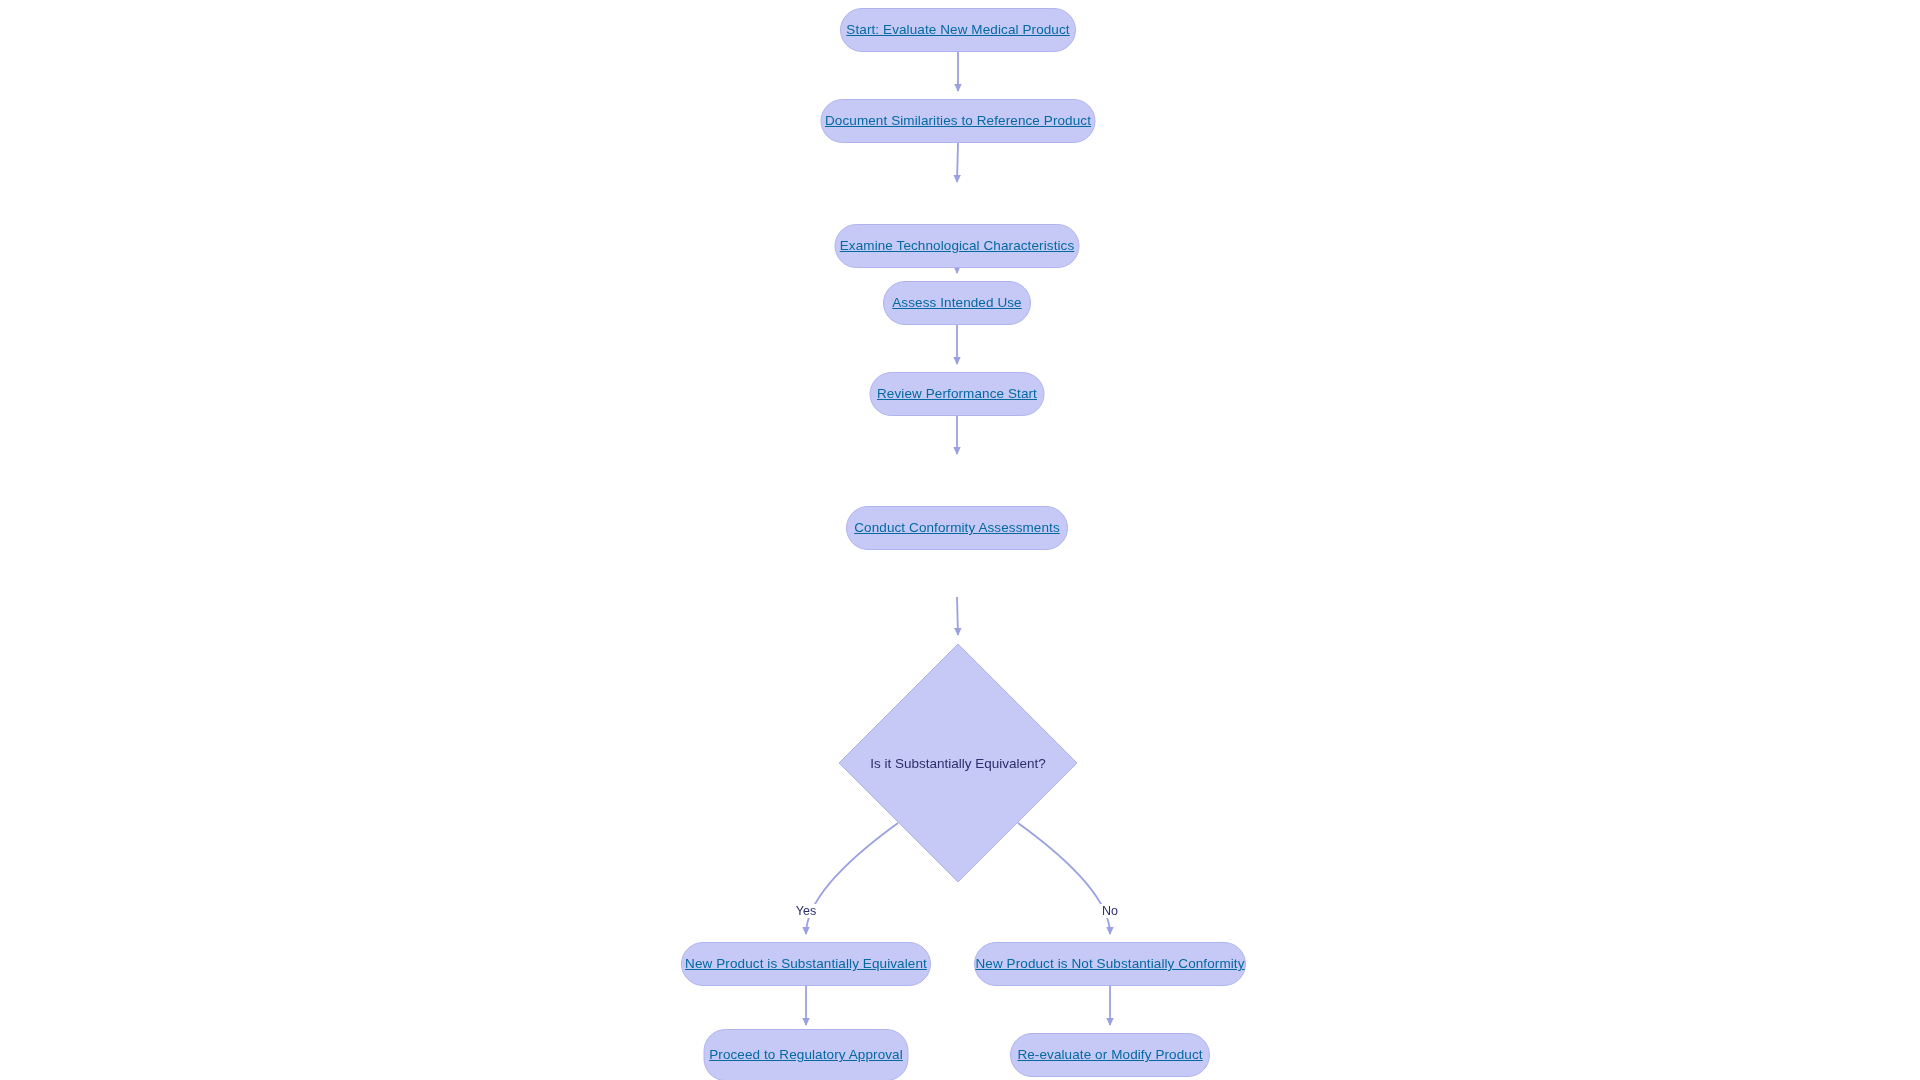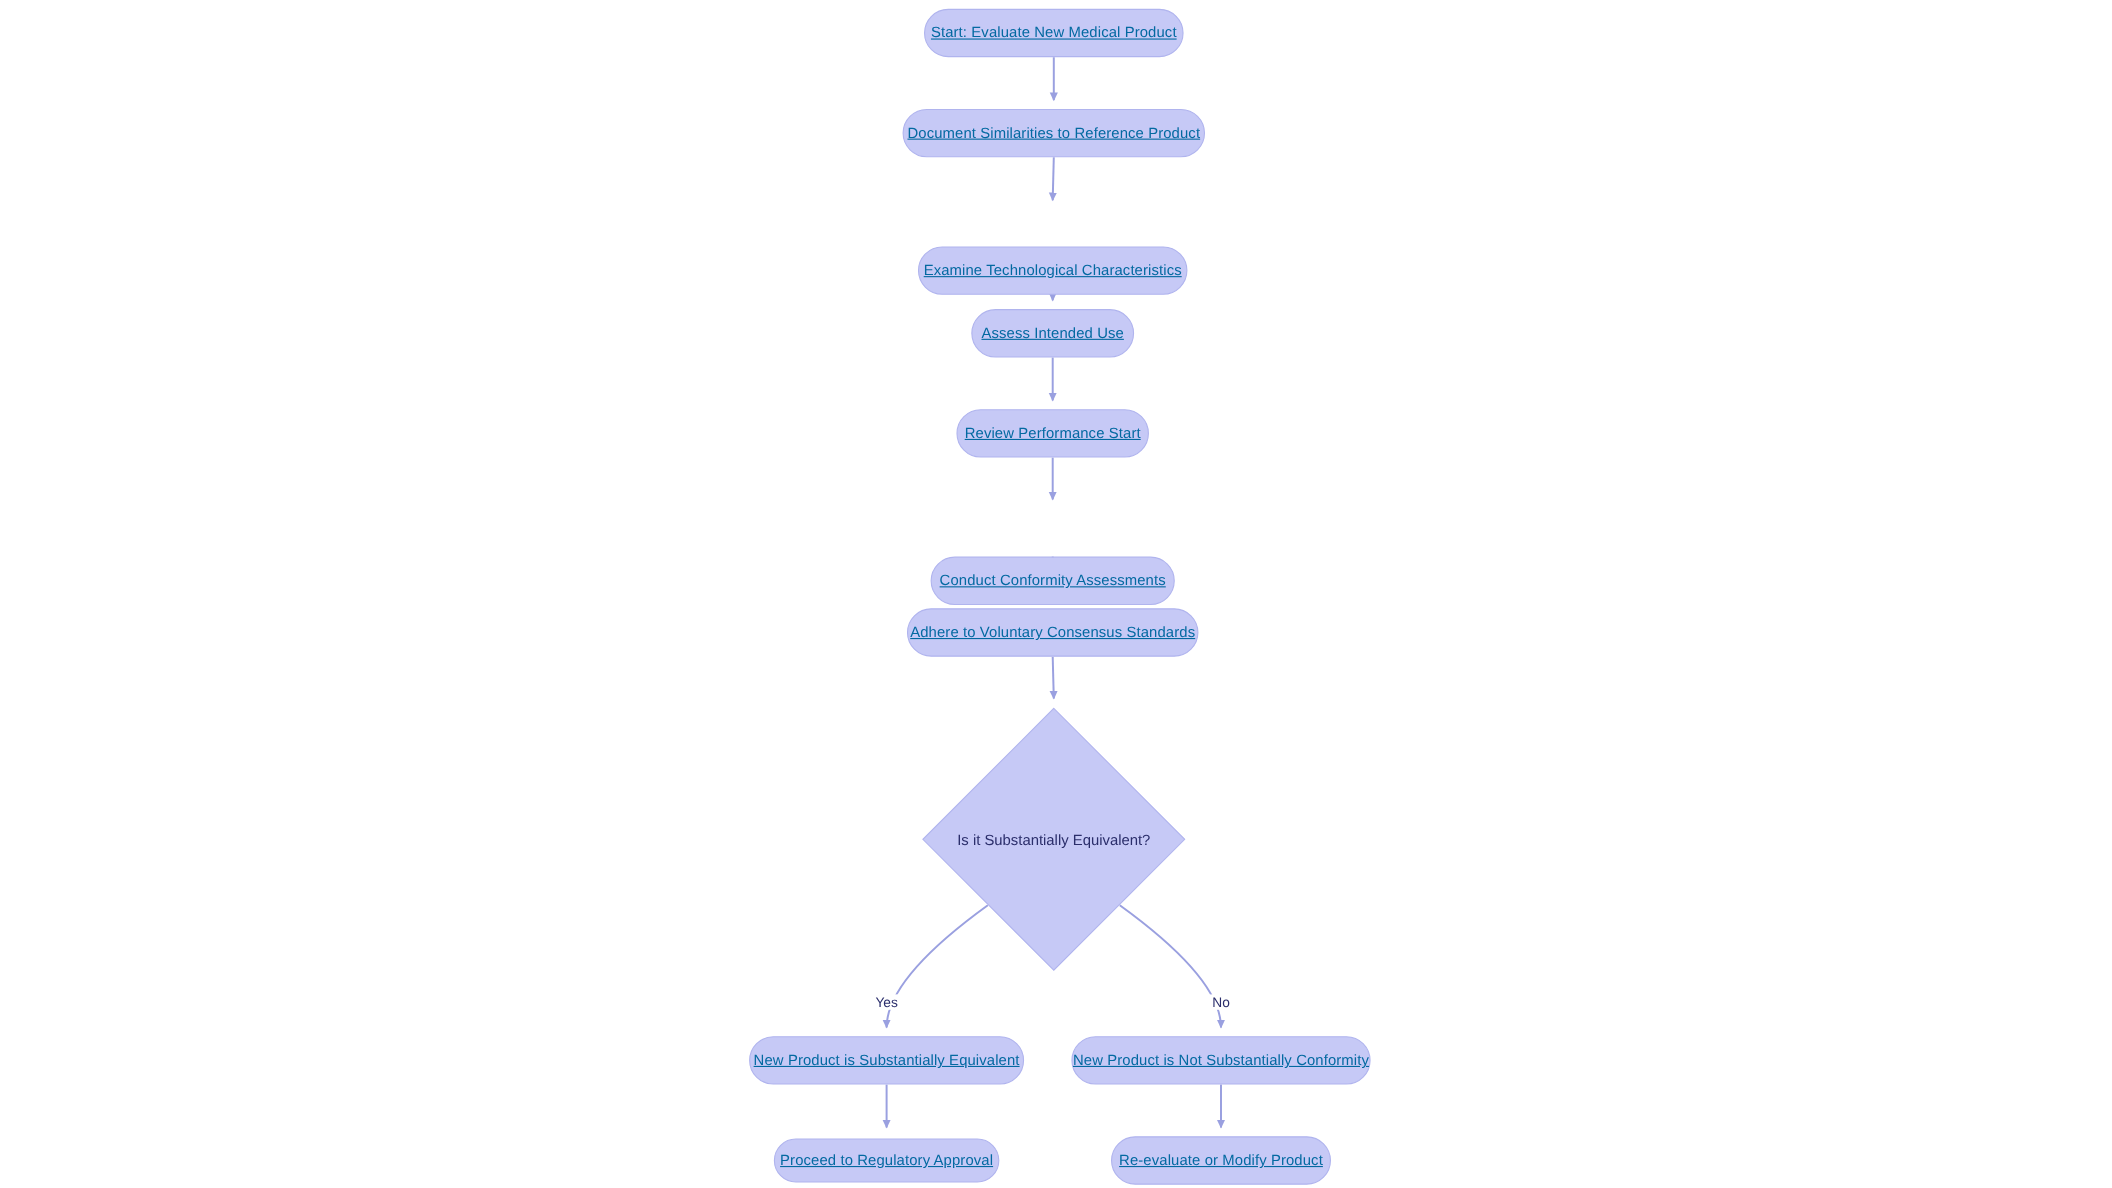--- a/index.html
+++ b/index.html
@@ -120,38 +120,35 @@
   </div>
   <div class="node" style="left: 957px; top: 303px; width: 148px; height: 44px;">
     <span class="node-label">Assess Intended Use</span>
   </div>
   <div class="node" style="left: 957px; top: 394px; width: 175px; height: 44px;">
     <span class="node-label">Review Performance Start</span>
   </div>
   <div class="node" style="left: 957px; top: 484px; width: 222px; height: 44px; margin-top: 44px;">
     <span class="node-label">Conduct Conformity Assessments</span>
   </div>
-  <div class="node" style="left: 957px; top: 575px; width: 265px; height: 44px;">
-    <span class="node-label">Adhere to Voluntary Consensus Standards</span>
-  </div>
 
   <div class="diamond-wrap" style="left: 958px; top: 763px;">
     <svg class="diamond-shape" viewBox="0 0 240 240" xmlns="http://www.w3.org/2000/svg">
       <polygon points="120,1 239,120 120,239 1,120" fill="#c6c9f6" stroke="#b0b4ee" stroke-width="1"></polygon>
     </svg>
     <div class="diamond-label">Is it Substantially Equivalent?</div>
   </div>
 
   <div class="node" style="left: 806px; top: 964px; width: 250px; height: 44px;">
     <span class="node-label">New Product is Substantially Equivalent</span>
   </div>
   <div class="node" style="left: 1110px; top: 964px; width: 272px; height: 44px;">
     <span class="node-label">New Product is Not Substantially Conformity</span>
   </div>
-  <div class="node" style="left: 806px; top: 1055px; width: 205px; height: 40px;">
+  <div class="node" style="left: 806px; top: 1055px; width: 205px; height: 52px;">
     <span class="node-label">Proceed to Regulatory Approval</span>
   </div>
   <div class="node" style="left: 1110px; top: 1055px; width: 200px; height: 44px;">
     <span class="node-label">Re-evaluate or Modify Product</span>
   </div>
 
   <div class="edge-label" style="left: 806px; top: 911px;">Yes</div>
   <div class="edge-label" style="left: 1110px; top: 911px;">No</div>
 
 </div>

